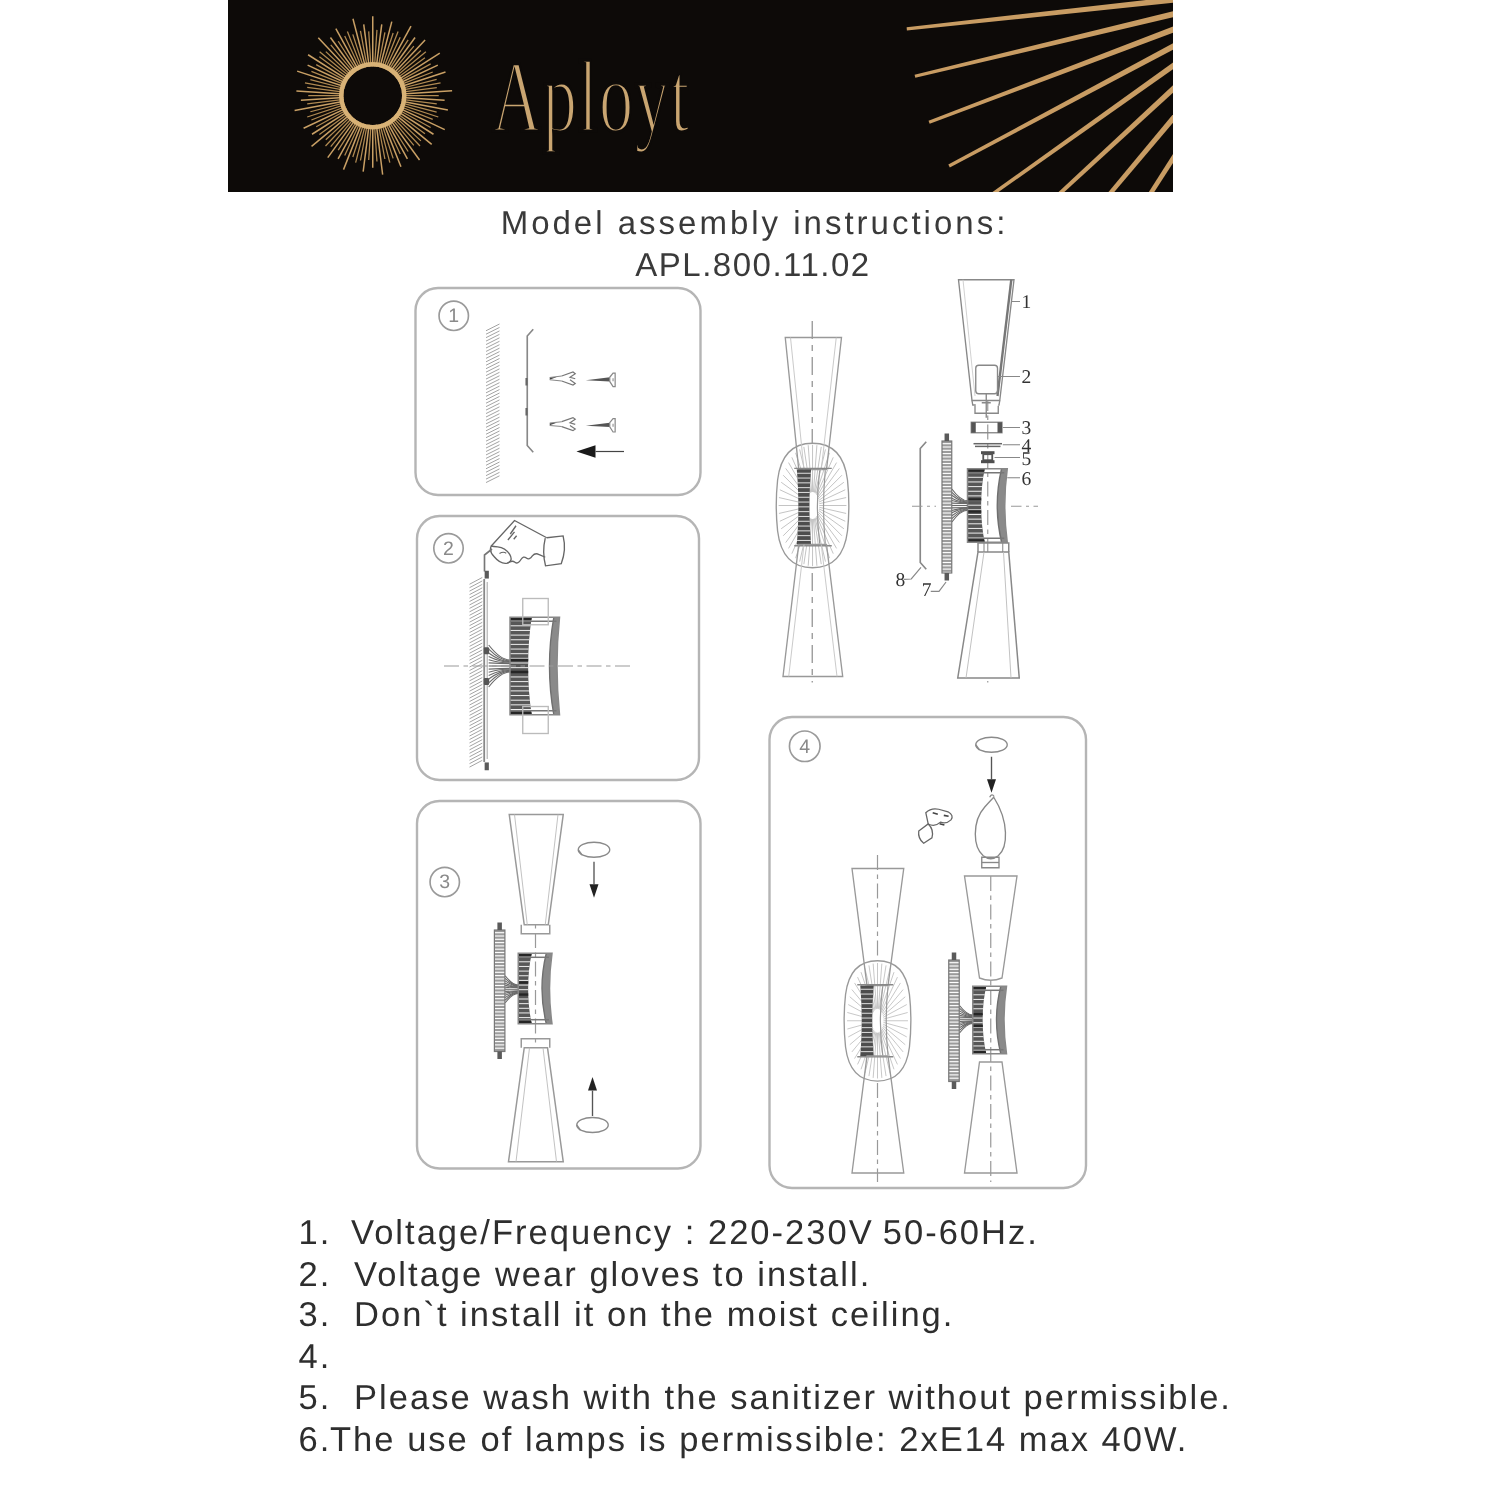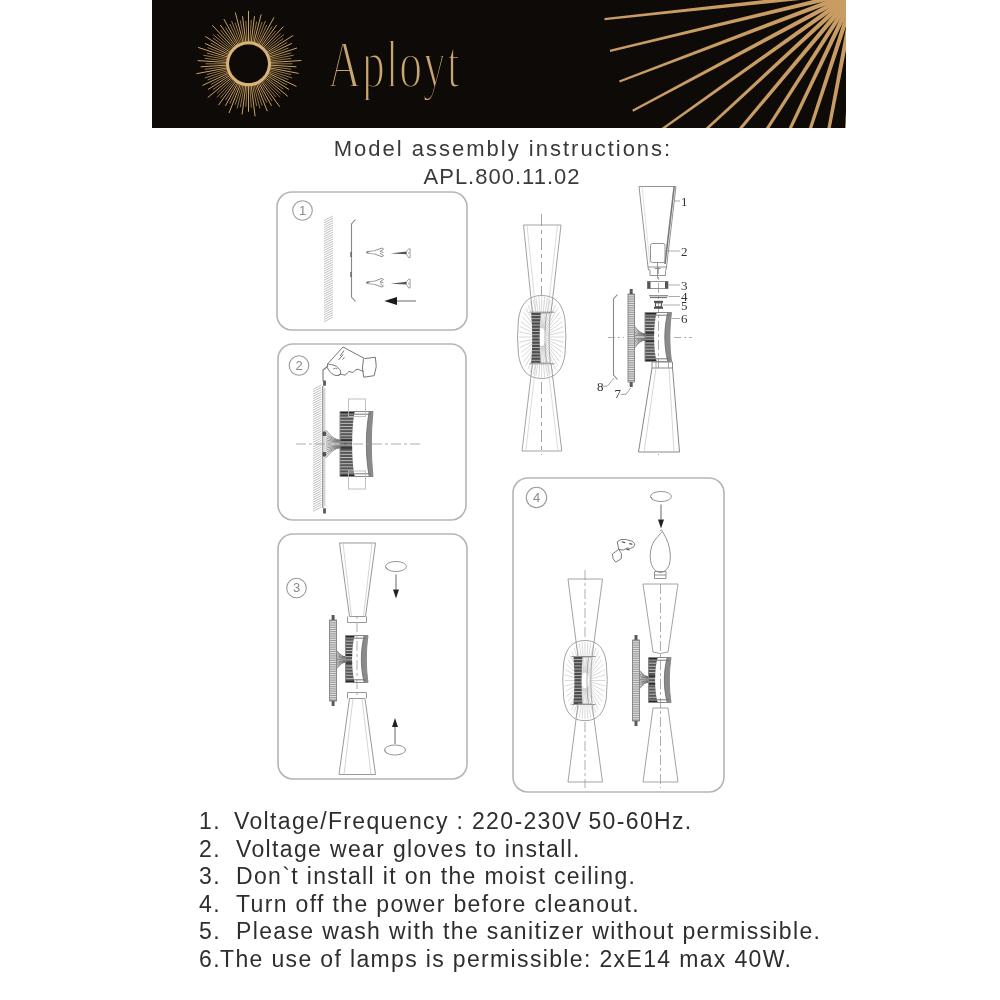--- a/index.html
+++ b/index.html
@@ -1,19 +1,19 @@
 <!DOCTYPE html>
 <html><head><meta charset="utf-8">
 <style>
 html,body{margin:0;padding:0;background:#fff;width:1000px;height:1000px;overflow:hidden}
 body{font-family:"Liberation Sans",sans-serif;position:relative}
 .abs{position:absolute}
 </style></head><body>
 
-<div class="abs" style="left:152px;top:0;width:694px;height:128px;background:#0d0a08;overflow:hidden">
+<div class="abs" style="left:152px;top:0;width:630px;height:128px;background:#0d0a08;overflow:hidden">
 <svg width="694" height="128" viewBox="0 0 694 128" style="position:absolute;left:0;top:0">
 
 <g>
 <line x1="96.5" y1="44.3" x2="96.5" y2="10.8" stroke="#c9a065" stroke-width="1.0"></line>
 <line x1="97.7" y1="44.3" x2="99.3" y2="19.9" stroke="#b08a52" stroke-width="0.85"></line>
 <line x1="98.9" y1="44.5" x2="102.5" y2="16.2" stroke="#c9a065" stroke-width="1.0"></line>
 <line x1="100.2" y1="44.6" x2="104.6" y2="21.6" stroke="#b08a52" stroke-width="0.85"></line>
 <line x1="101.3" y1="44.9" x2="109.2" y2="14.4" stroke="#c9a065" stroke-width="1.0"></line>
 <line x1="102.5" y1="45.3" x2="110.1" y2="22.0" stroke="#b08a52" stroke-width="0.85"></line>
 <line x1="103.7" y1="45.7" x2="113.4" y2="21.0" stroke="#b08a52" stroke-width="0.85"></line>
@@ -981,15 +981,15 @@
 <g>
       <path d="M 620.5,394.3 L 626,394.3 L 630.7,388" fill="none" stroke="#888" stroke-width="0.8"></path>
       <text x="614.5" y="397.5" font-family="Liberation Serif, serif" font-size="13" fill="#333">7</text>
     </g>
 </svg>
 
 <div class="abs" style="left:0;top:808px;width:1000px;font-size:23px;letter-spacing:1.35px;color:#2e2e2e;line-height:27.6px">
 <div style="position:relative"><span style="position:absolute;left:199px">1.</span><span style="position:absolute;left:234px;white-space:nowrap">Voltage/Frequency : 220-230V 50-60Hz.</span>&nbsp;</div>
 <div style="position:relative"><span style="position:absolute;left:199px">2.</span><span style="position:absolute;left:236px;white-space:nowrap">Voltage wear gloves to install.</span>&nbsp;</div>
 <div style="position:relative"><span style="position:absolute;left:199px">3.</span><span style="position:absolute;left:236px;white-space:nowrap">Don`t install it on the moist ceiling.</span>&nbsp;</div>
-<div style="position:relative"><span style="position:absolute;left:199px">4.</span><span style="position:absolute;left:236px;white-space:nowrap">Turn off the power before cleanout.</span>&nbsp;</div>
+<div style="position:relative"><span style="position:absolute;left:199px">4.</span>&nbsp;</div>
 <div style="position:relative"><span style="position:absolute;left:199px">5.</span><span style="position:absolute;left:236px;white-space:nowrap">Please wash with the sanitizer without permissible.</span>&nbsp;</div>
 <div style="position:relative"><span style="position:absolute;left:199px">6.</span><span style="position:absolute;left:220px;white-space:nowrap">The use of lamps is permissible: 2xE14 max 40W.</span>&nbsp;</div>
 </div>
 </body></html>

